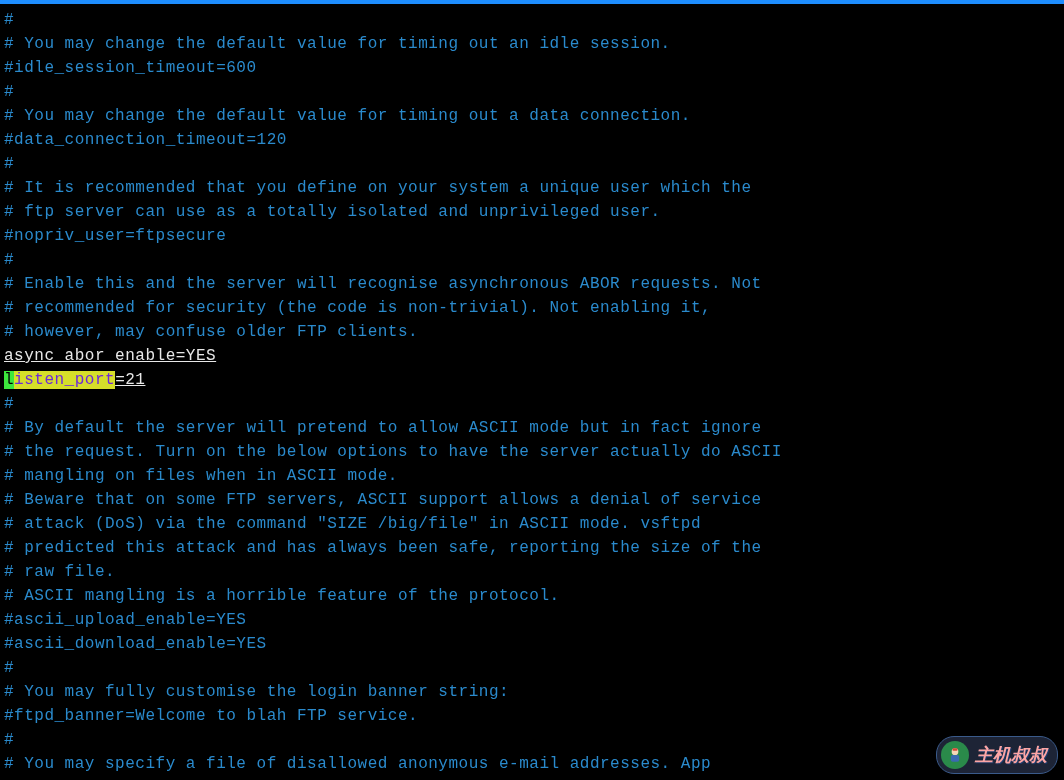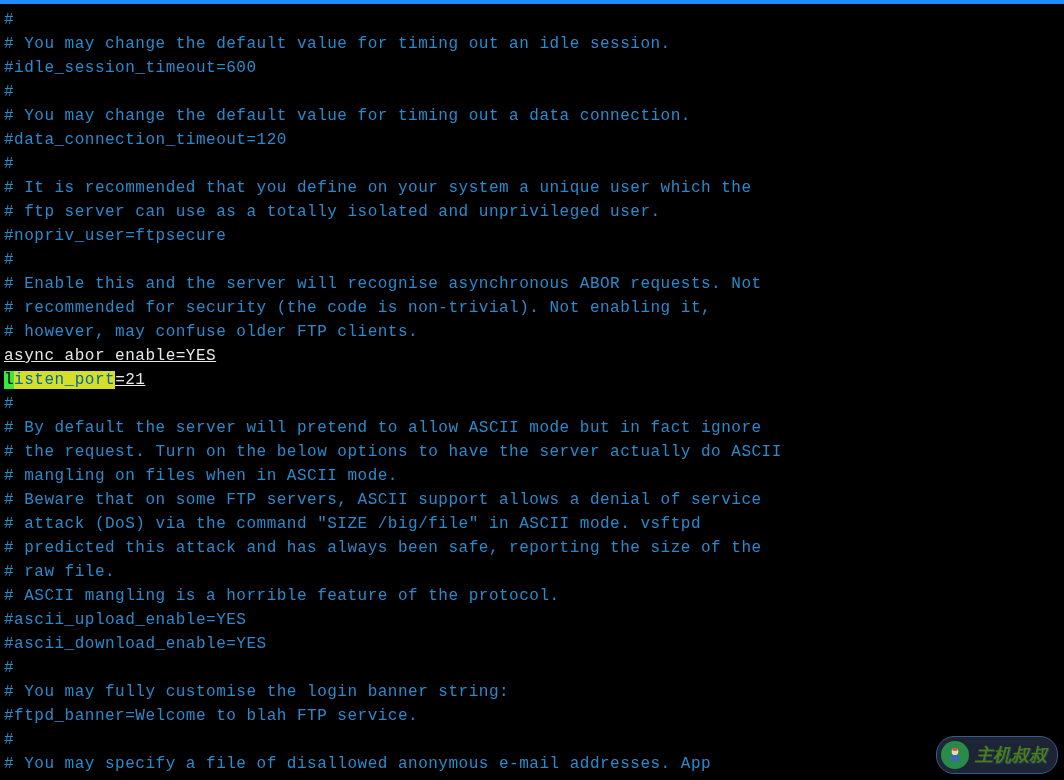--- a/index.html
+++ b/index.html
@@ -22,21 +22,21 @@
     .editor {
       padding: 4px 0 0 4px;
       white-space: pre;
       letter-spacing: 0.5px;
     }
     .line { display: block; }
     .comment { color: #2a8acc; }
     .plain { color: #e8e8e8; text-decoration: underline; }
     .hl-key {
       background: #d6de2a;
-      color: #0369a1;
+      color: #6d28d9;
     }
     .hl-cursor {
       background: #3de63d;
       color: #000;
     }
     .watermark {
       position: absolute;
       right: 6px;
       bottom: 6px;
       display: flex;
@@ -52,21 +52,21 @@
       width: 28px;
       height: 28px;
       border-radius: 50%;
       background: #2a8a4a;
       display: flex;
       align-items: center;
       justify-content: center;
     }
     .watermark .avatar svg { width: 20px; height: 20px; }
     .watermark .label {
-      color: #4d7c0f;
+      color: #fca5a5;
       font-weight: bold;
       font-style: italic;
       font-size: 18px;
       text-shadow: 1px 1px 0 #1a3a6a;
     }
   </style>
 </head>
 <body>
 
 <div class="titlebar"></div>

